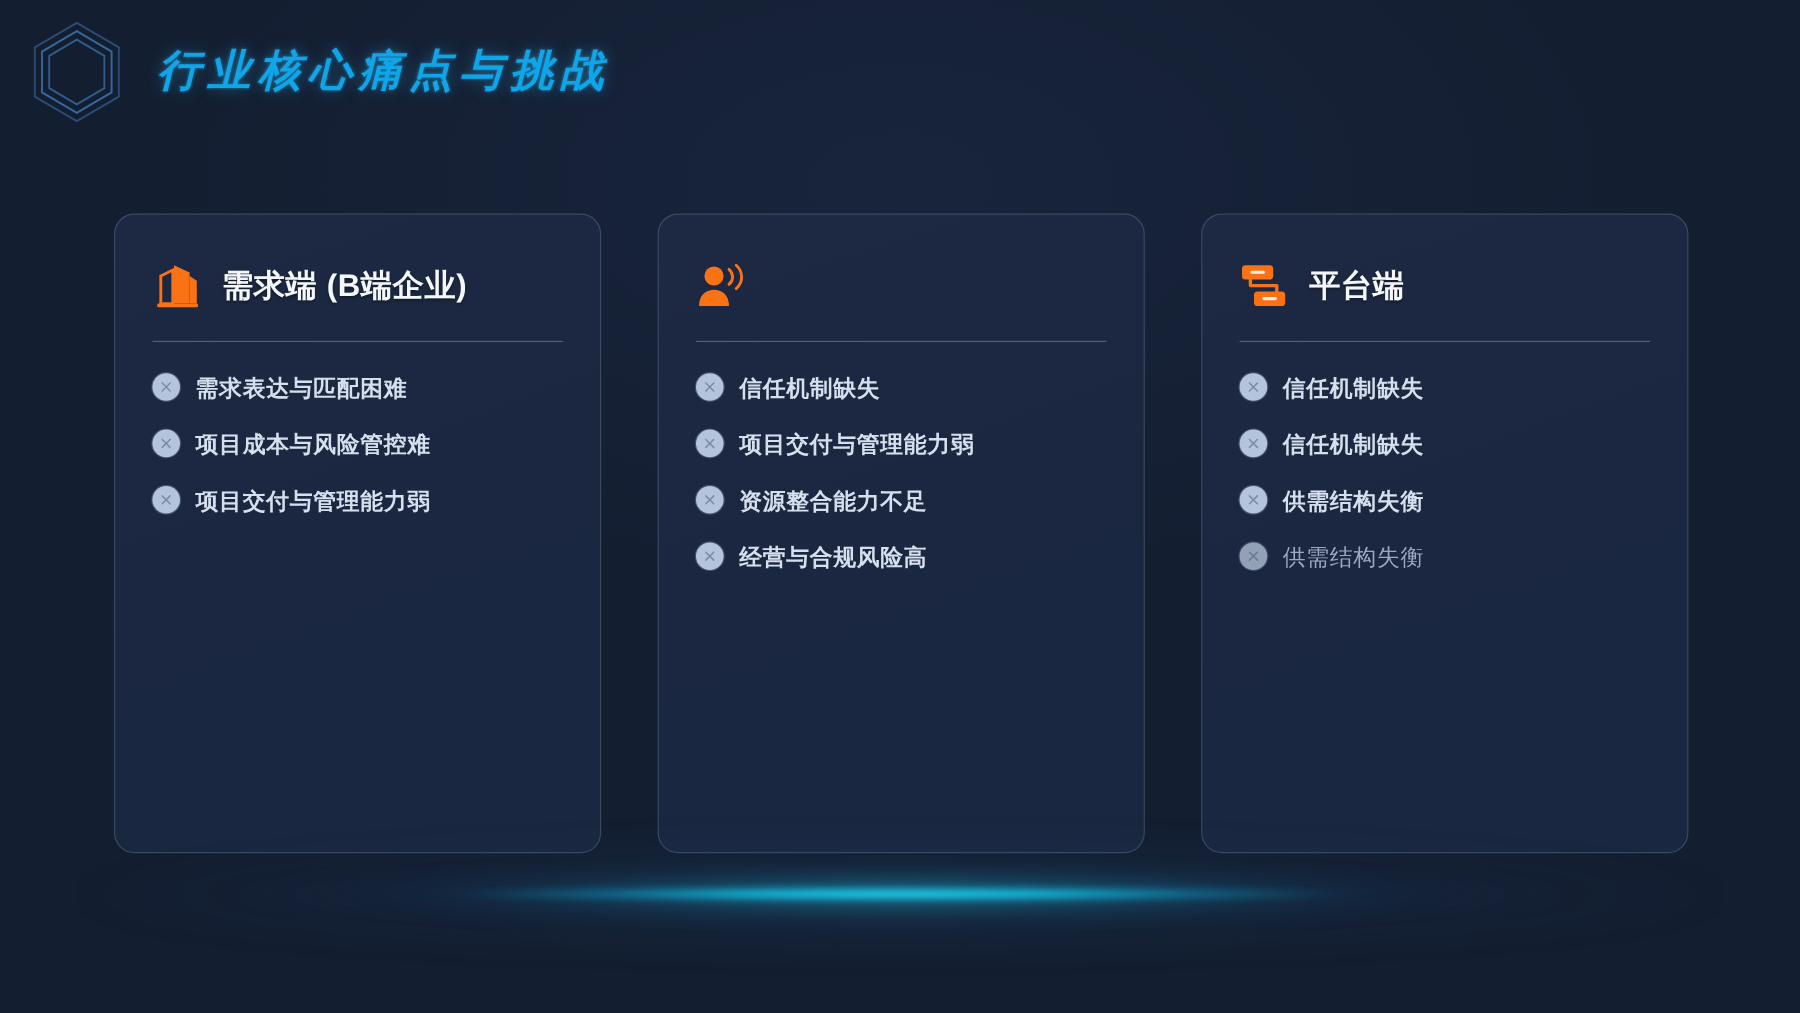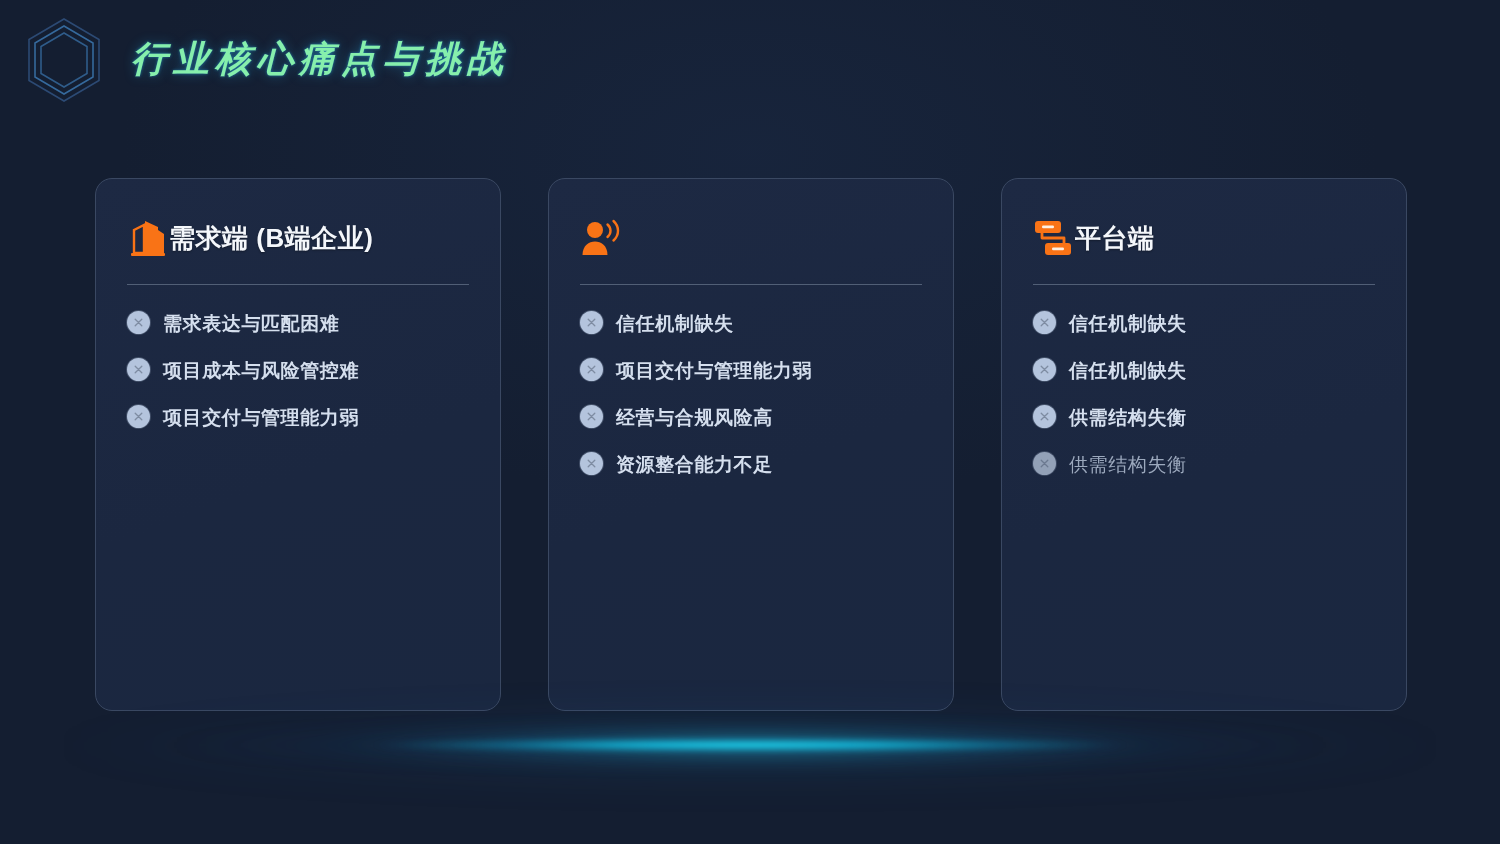--- a/index.html
+++ b/index.html
@@ -35,21 +35,21 @@
   .logo-wrap svg { display:block; width:92px; height:92px; }
 
   .page-title {
     position:absolute;
     left:131px; top:35px;
     font-family:"DejaVu Serif", "Liberation Serif", serif;
     font-size:36px;
     font-style:italic;
     font-weight:700;
     letter-spacing:6px;
-    color:#86efac;
+    color:#0ea5e9;
     text-shadow:0 0 12px rgba(41,168,224,0.45), 0 0 3px rgba(41,168,224,0.6);
     white-space:nowrap;
   }
 
   
   .cards {
     position:absolute;
     left:95px; top:178px;
     width:1312px; height:533px;
     display:flex;
@@ -62,21 +62,21 @@
     background:linear-gradient(160deg, #1d2943 0%, #1b2740 55%, #1a2740 100%);
     border:1px solid #3a4862;
     border-radius:17px;
     padding:34px 31px 0 31px;
     position:relative;
   }
 
   .card-head {
     display:flex;
     align-items:center;
-    gap:0;
+    gap:16px;
     height:50px;
   }
 
   .card-icon {
     width:42px; height:42px;
     flex:0 0 42px;
     display:flex;
     align-items:center;
     justify-content:center;
   }
@@ -274,29 +274,29 @@
             </svg>
         </span>
         <span class="item-label">项目交付与管理能力弱</span>
       </li>
       <li class="item">
         <span class="bullet">
           <svg width="11" height="11" viewBox="0 0 11 11">
               <path d="M2.2 2.2 L8.8 8.8 M8.8 2.2 L2.2 8.8" stroke="#7e8ca2" stroke-width="1.3" stroke-linecap="round"></path>
             </svg>
         </span>
+        <span class="item-label">资源整合能力不足</span>
+      </li>
+      <li class="item">
+        <span class="bullet">
+          <svg width="11" height="11" viewBox="0 0 11 11">
+              <path d="M2.2 2.2 L8.8 8.8 M8.8 2.2 L2.2 8.8" stroke="#7e8ca2" stroke-width="1.3" stroke-linecap="round"></path>
+            </svg>
+        </span>
         <span class="item-label">经营与合规风险高</span>
-      </li>
-      <li class="item">
-        <span class="bullet">
-          <svg width="11" height="11" viewBox="0 0 11 11">
-              <path d="M2.2 2.2 L8.8 8.8 M8.8 2.2 L2.2 8.8" stroke="#7e8ca2" stroke-width="1.3" stroke-linecap="round"></path>
-            </svg>
-        </span>
-        <span class="item-label">资源整合能力不足</span>
       </li>
     </ul>
   </section>
 
   <section class="card">
     <div class="card-head">
       <span class="card-icon">
         <svg width="42" height="42" viewBox="0 0 42 42" xmlns="http://www.w3.org/2000/svg">
           <rect x="2" y="4" width="26" height="12" rx="3" fill="#f97316"></rect>
           <rect x="9" y="8.6" width="12" height="2.6" rx="1.2" fill="#fdf0e4"></rect>

